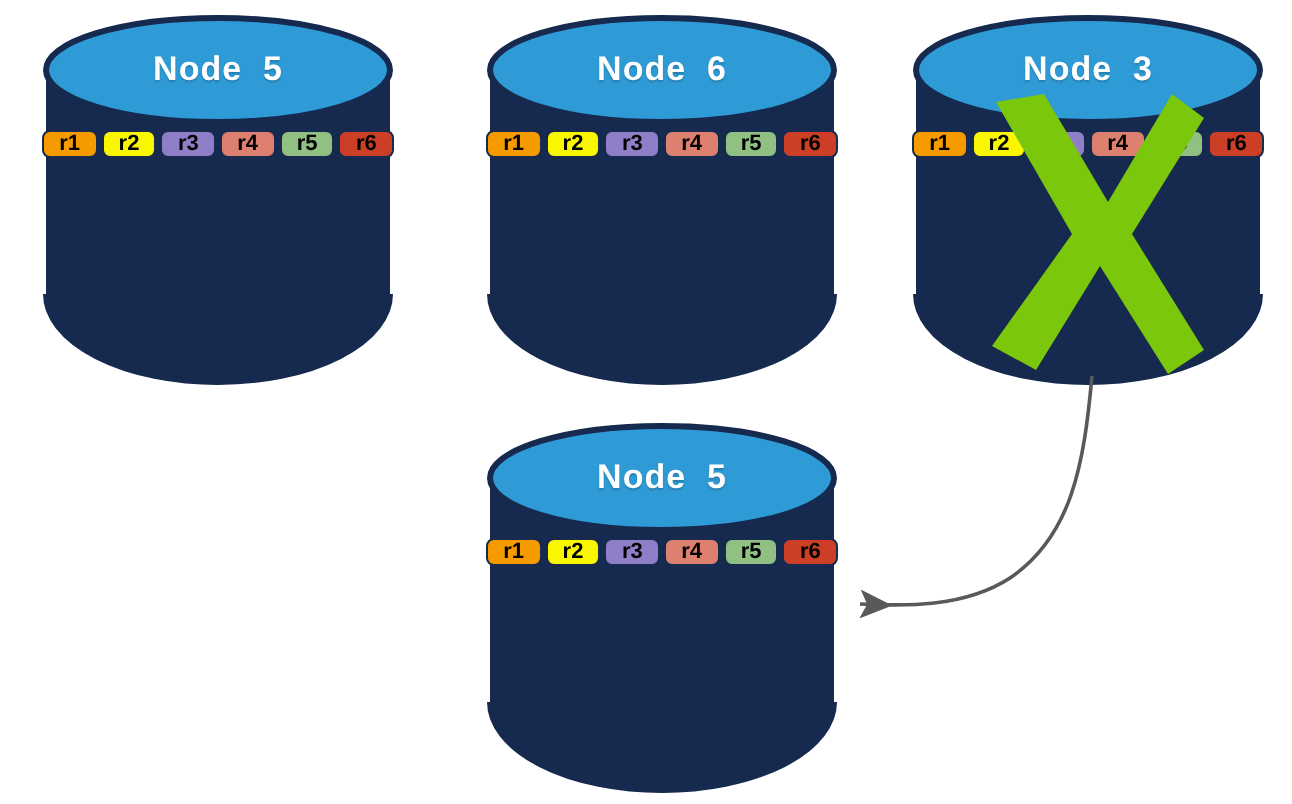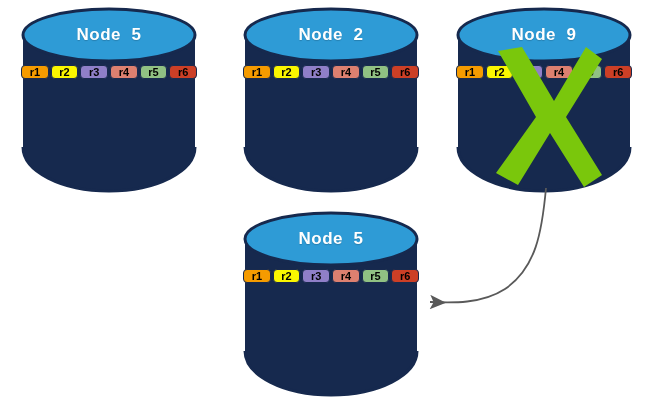--- a/index.html
+++ b/index.html
@@ -113,38 +113,38 @@
       <div class="bar" style="width:118px; background:#CC3F26;">r6</div>
     </div>
   </div>
 
   <div class="node" id="node-2" style="left:243px; top:7px; width:176px; height:176px;">
     <svg class="cyl-svg" width="176" height="176" viewBox="0 0 176 176">
       <path d="M2,28 L2,140 A86,44 0 0 0 174,140 L174,28 Z" fill="#16294E"></path>
       <path d="M2,140 A86,44 0 0 0 174,140" fill="none" stroke="#16294E" stroke-width="3"></path>
       <ellipse cx="88" cy="28" rx="86" ry="26" fill="#2E9BD6" stroke="#16294E" stroke-width="3"></ellipse>
     </svg>
-    <div class="node-title" style="top:18px;">Node  2</div>
+    <div class="node-title" style="top:18px;">Node  6</div>
     <div class="bars" style="top:58px;">
       <div class="bar" style="width:118px; background:#F59B00;">r1</div>
       <div class="bar" style="width:118px; background:#FAF600;">r2</div>
       <div class="bar" style="width:118px; background:#8F7FC8;">r3</div>
       <div class="bar" style="width:118px; background:#DD8070;">r4</div>
       <div class="bar" style="width:118px; background:#90C183;">r5</div>
       <div class="bar" style="width:118px; background:#CC3F26;">r6</div>
     </div>
   </div>
 
   <div class="node" id="node-3" style="left:456px; top:7px; width:176px; height:176px;">
     <svg class="cyl-svg" width="176" height="176" viewBox="0 0 176 176">
       <path d="M2,28 L2,140 A86,44 0 0 0 174,140 L174,28 Z" fill="#16294E"></path>
       <path d="M2,140 A86,44 0 0 0 174,140" fill="none" stroke="#16294E" stroke-width="3"></path>
       <ellipse cx="88" cy="28" rx="86" ry="26" fill="#2E9BD6" stroke="#16294E" stroke-width="3"></ellipse>
     </svg>
-    <div class="node-title" style="top:18px;">Node  9</div>
+    <div class="node-title" style="top:18px;">Node  3</div>
     <div class="bars" style="top:58px;">
       <div class="bar" style="width:118px; background:#F59B00;">r1</div>
       <div class="bar" style="width:118px; background:#FAF600;">r2</div>
       <div class="bar" style="width:118px; background:#8F7FC8;">r3</div>
       <div class="bar" style="width:118px; background:#DD8070;">r4</div>
       <div class="bar" style="width:118px; background:#90C183;">r5</div>
       <div class="bar" style="width:118px; background:#CC3F26;">r6</div>
     </div>
 
     <svg class="x-overlay" width="112" height="140" viewBox="0 0 112 140" style="left:36px; top:40px;">

